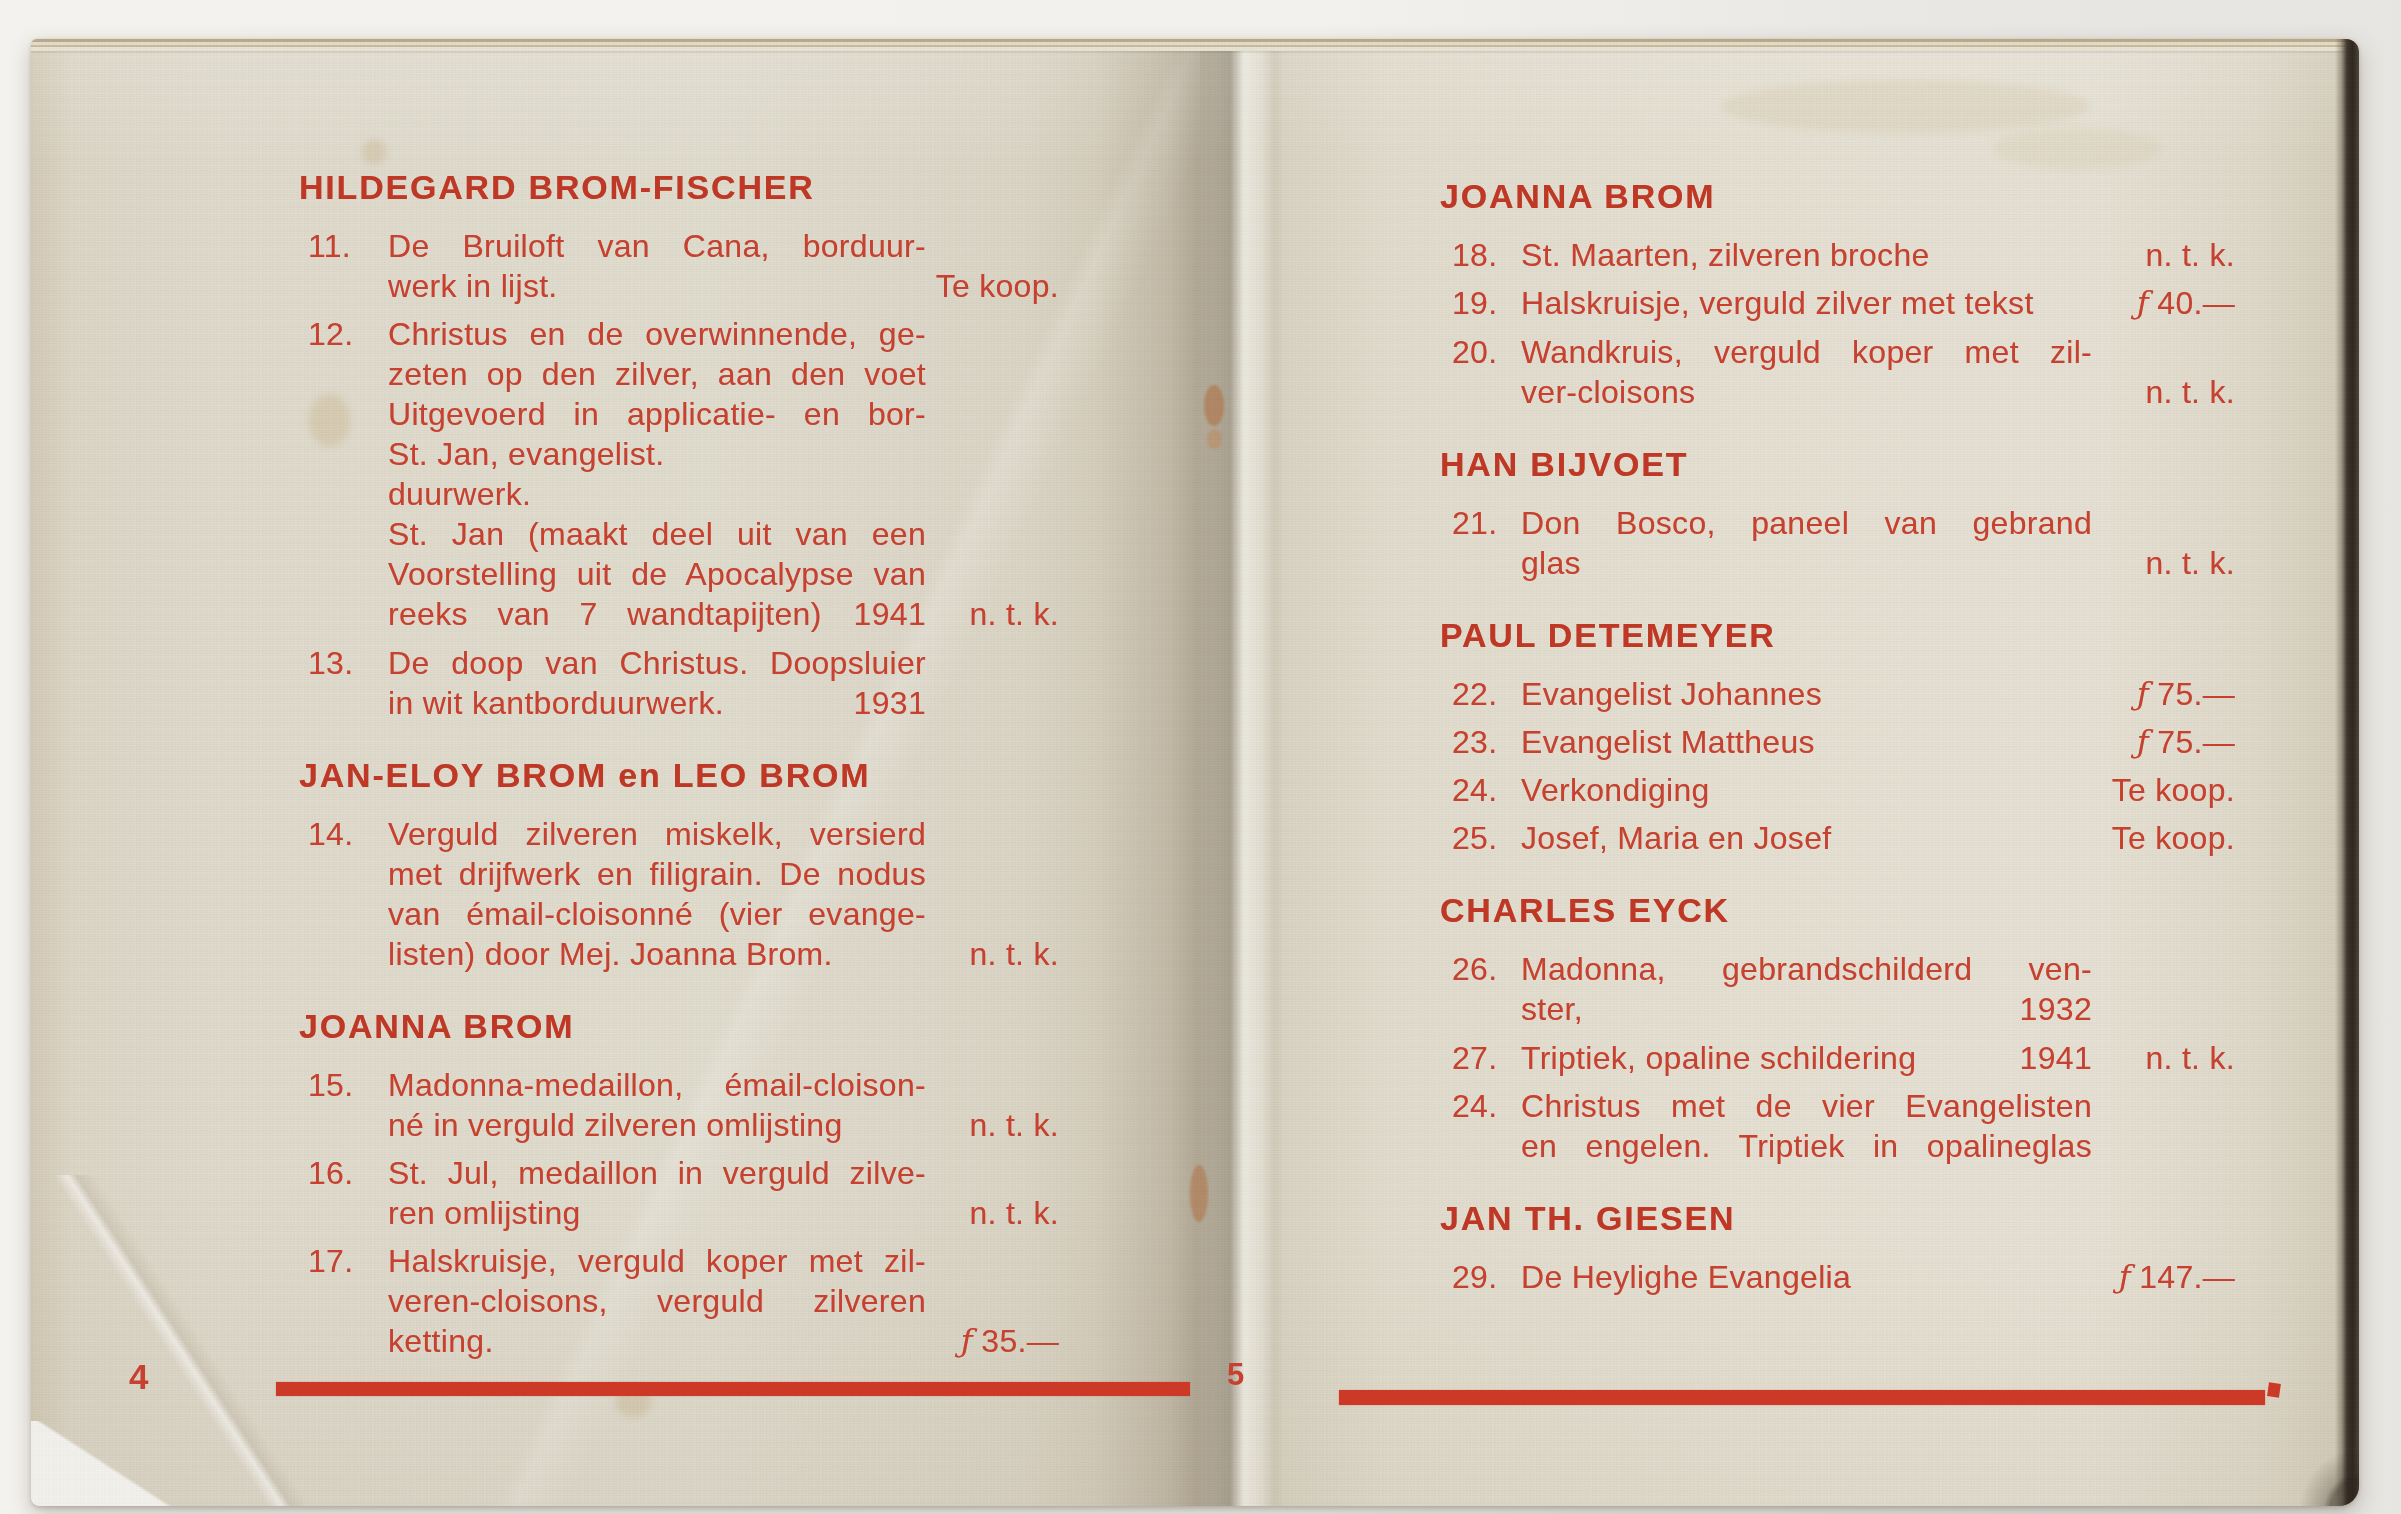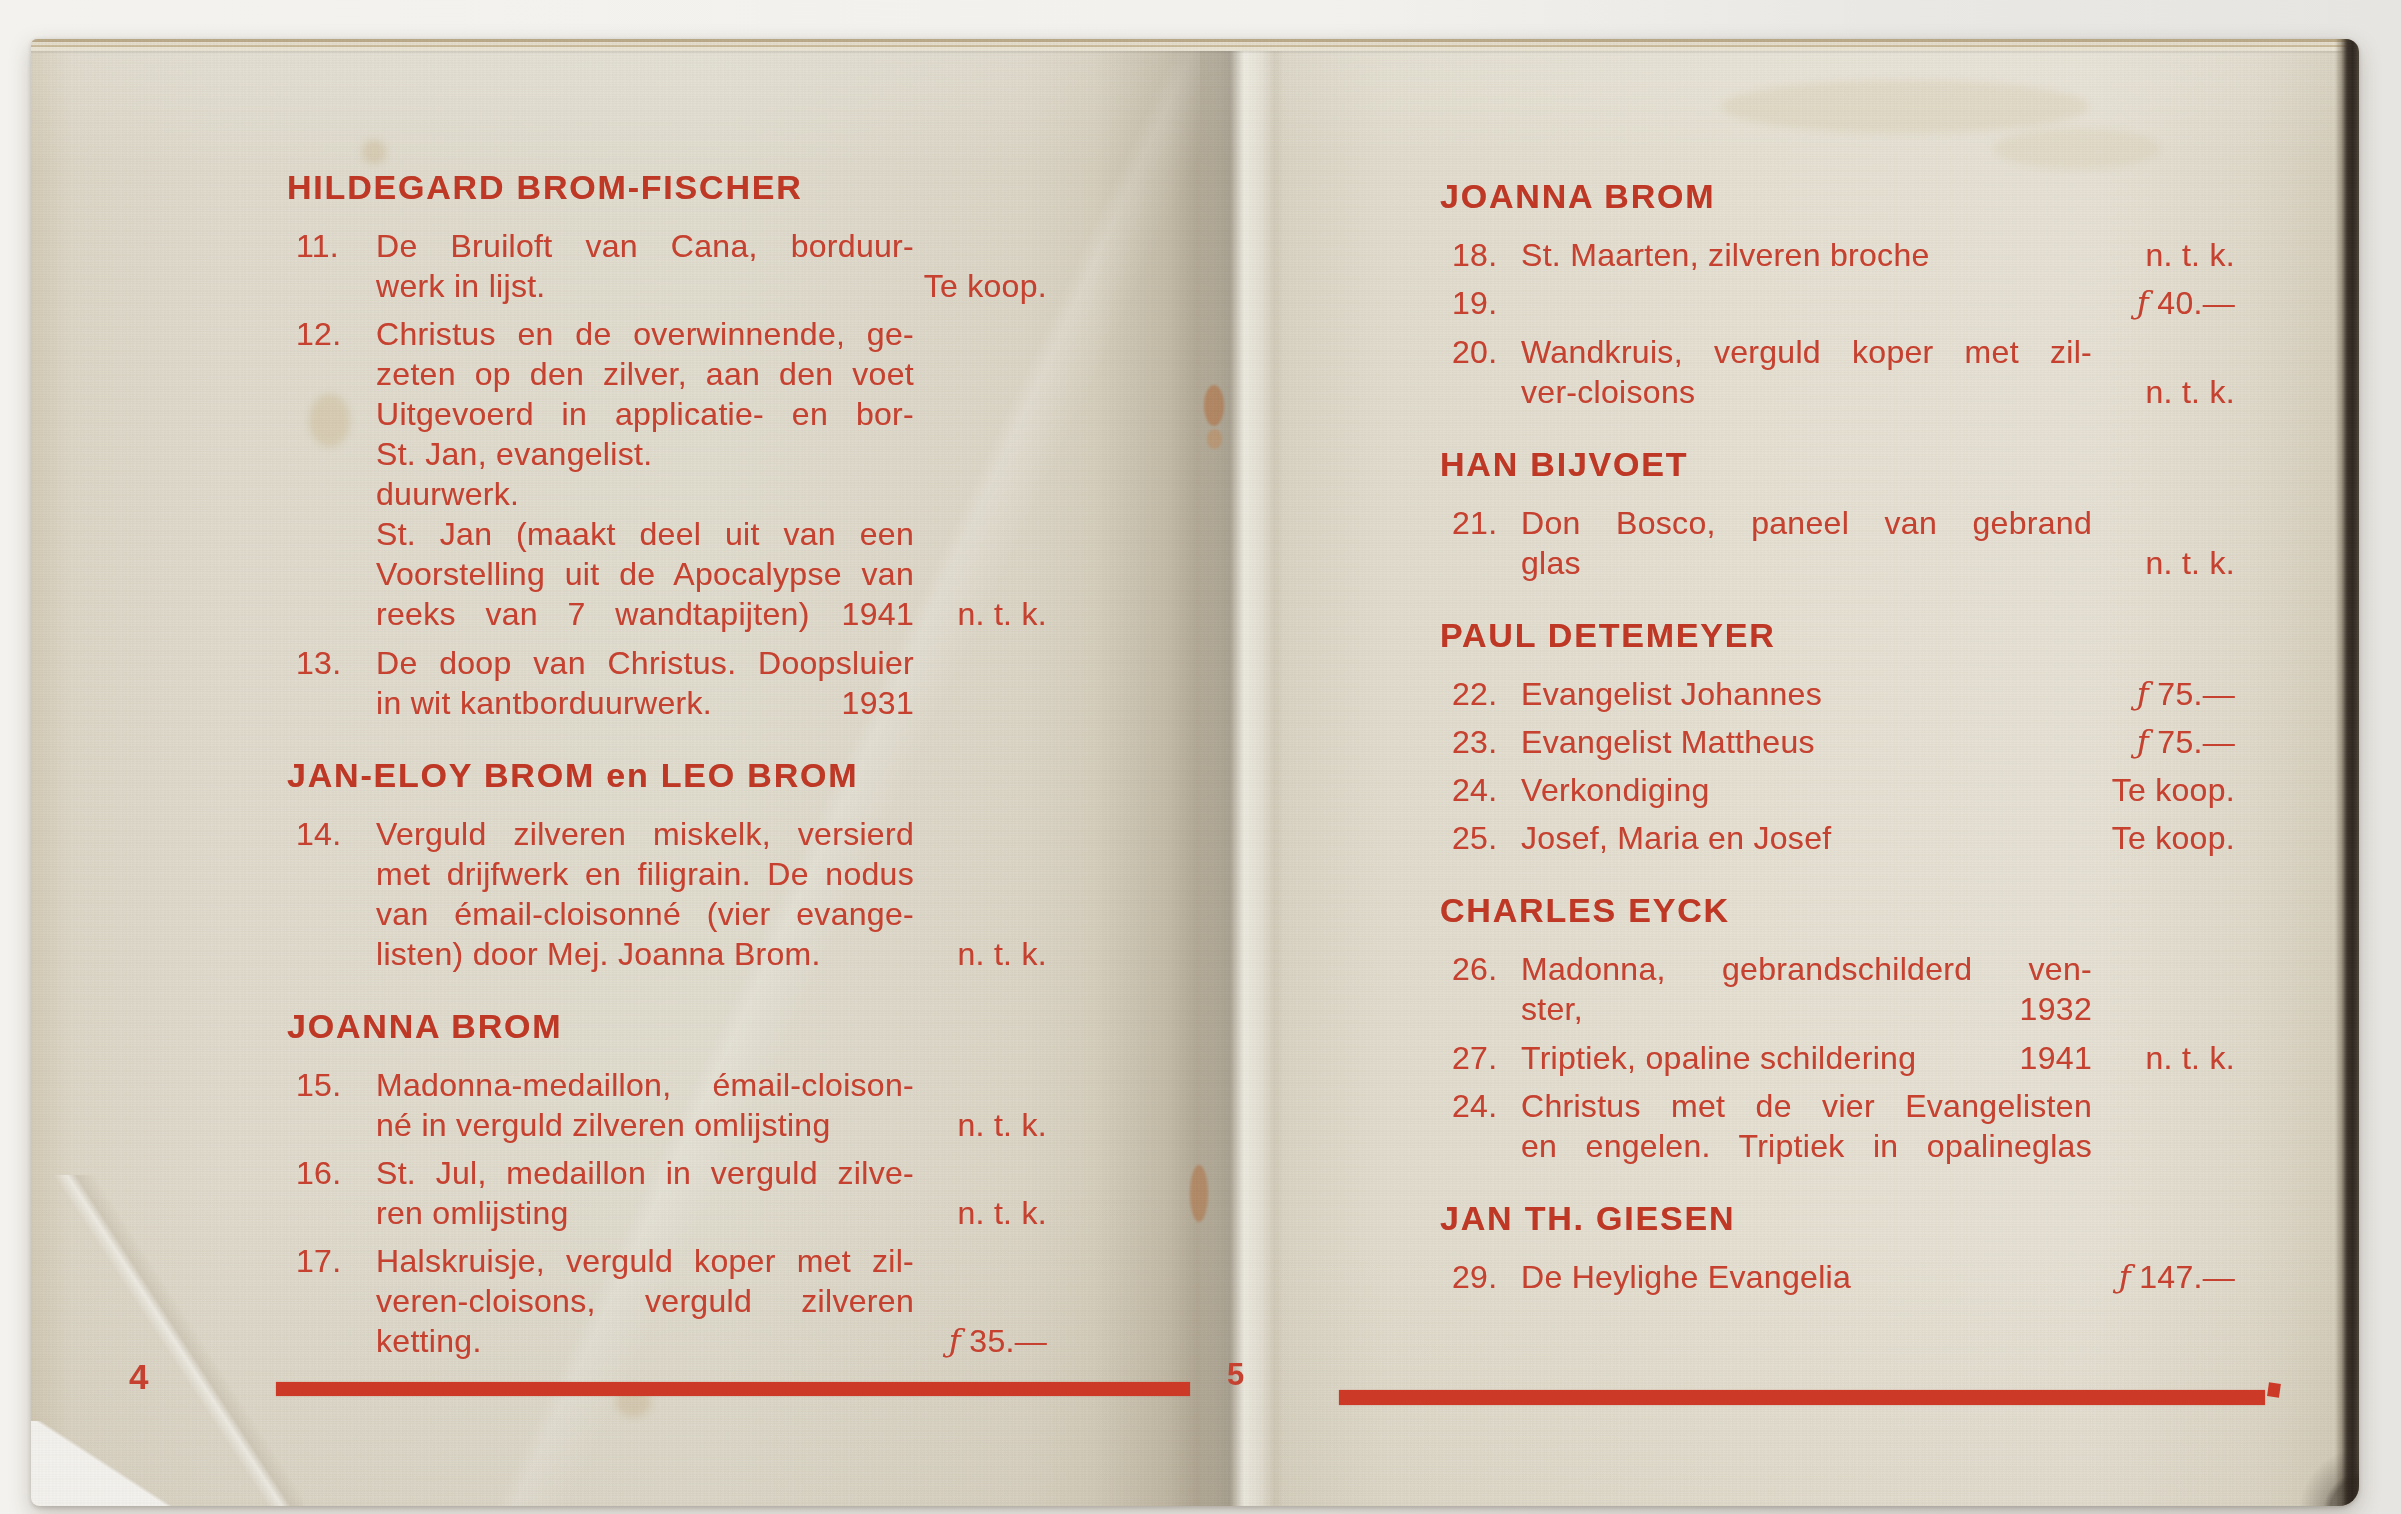--- a/index.html
+++ b/index.html
@@ -51,21 +51,21 @@
   .stitch-hole{position:absolute;width:9.5px;height:6.5px;border-radius:50%;
       background:radial-gradient(circle,#4a3categorie42e 0 40%,#7a6148 70%,rgba(122,97,72,0) 100%);}
   .rust-stain{position:absolute;border-radius:50%;filter:blur(1.2px);}
 
   
   .foxing{position:absolute;border-radius:50%;filter:blur(3.5px);}
 
   
   .page-content{position:absolute;color:#c64130;
       text-shadow:0 0 0.6px rgba(190,70,45,.35);}
-  #page-left-content{left:287px;top:168px;width:760px;--numw:89px;--txtw:538px;--numpad:9px;}
+  #page-left-content{left:299px;top:168px;width:760px;--numw:89px;--txtw:538px;--numpad:9px;}
   #page-right-content{left:1440px;top:177px;width:795px;--numw:81px;--txtw:571px;--numpad:12px;}
 
   .artist-header{font-size:34px;line-height:38px;font-weight:bold;letter-spacing:1.8px;
       color:#bf3826;margin:33px 0 20px 0;text-shadow:0 0 0.6px rgba(170,50,30,.45);}
   .artist-header:first-child{margin-top:0;}
 
   .catalog-item{margin:0 0 8.3px 0;}
   .item-line{display:flex;font-size:32px;line-height:40px;letter-spacing:0.3px;}
   .l-num{flex:none;width:var(--numw);box-sizing:border-box;padding-left:var(--numpad);}
   .l-txt{flex:none;width:var(--txtw);}
@@ -254,20 +254,21 @@
       <div class="catalog-item">
         <div class="item-line">
           <div class="l-num">18.</div>
           <div class="l-txt">St. Maarten, zilveren broche</div>
           <div class="l-right">n. t. k.</div>
         </div>
       </div>
       <div class="catalog-item">
         <div class="item-line">
           <div class="l-num">19.</div>
+          <div class="l-txt">Halskruisje, verguld zilver met tekst</div>
           <div class="l-right"><span class="cur">ƒ</span>40.—</div>
         </div>
       </div>
       <div class="catalog-item">
         <div class="item-line">
           <div class="l-num">20.</div>
           <div class="l-txt j">Wandkruis, verguld koper met zil-</div>
           <div class="l-right"></div>
         </div>
         <div class="item-line">

